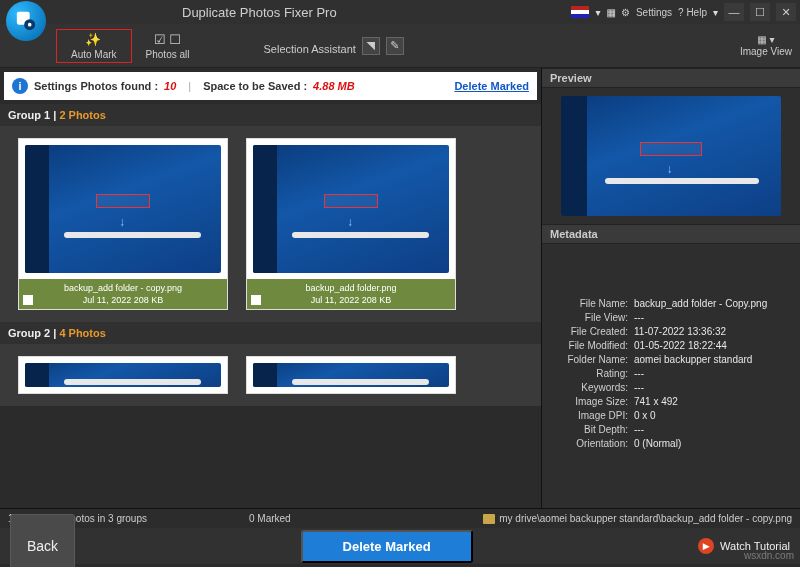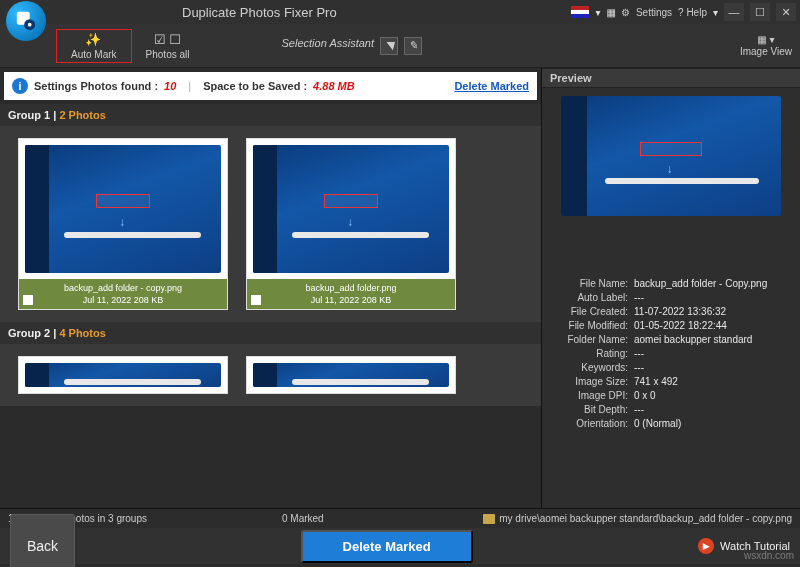--- a/index.html
+++ b/index.html
@@ -13,21 +13,21 @@
   .flag { width:18px;height:12px;background:linear-gradient(#b22 0 33%,#fff 33% 66%,#22b 66% 100%); }
   .win-btn { width:20px;height:18px;background:#3a3a3a;display:flex;align-items:center;justify-content:center;color:#ccc;font-size:11px;}
   .win-btn.close{}
   .gear, .help { color:#ccc; font-size:10px; }
   
   .toolbar { height: 44px; background:#333; display:flex; align-items:center; border-bottom:1px solid #222; }
   .toolbar-left { display:flex; padding-left:56px; }
   .tool { display:flex;flex-direction:column;align-items:center;justify-content:center;padding:2px 14px;color:#ccc;font-size:10px;gap:1px; }
   .tool.highlight { border:1px solid #d22; }
   .tool .ticon { font-size:13px;color:#ccc;height:16px;display:flex;align-items:center; }
-  .toolbar-center { margin-left:78px; display:flex;align-items:flex-start;gap:6px;color:#ccc;font-size:11px;font-style:italic; }
+  .toolbar-center { margin-left:60px; display:flex;align-items:flex-end;gap:6px;color:#ccc;font-size:11px; }
   .sq-btn{width:18px;height:18px;background:#444;border:1px solid #666;display:flex;align-items:center;justify-content:center;}
   .toolbar-right{margin-left:auto;display:flex;align-items:center;padding-right:8px;}
   .imgview{display:flex;flex-direction:column;align-items:center;color:#ccc;font-size:10px;gap:1px;}
   .matching{margin-left:12px;padding:0 10px;color:#ccc;font-size:10px;display:flex;flex-direction:column;gap:3px;width:230px;}
   .slider{height:12px;position:relative;}
   .slider-track{position:absolute;top:5px;left:0;right:0;height:3px;background:#666;border-radius:2px;}
   .slider-fill{position:absolute;top:5px;left:0;width:72%;height:3px;background:#2a7bd8;border-radius:2px;}
   .slider-thumb{position:absolute;top:0;left:70%;width:10px;height:14px;background:#1e90ff;border-radius:2px;}
   
   .mainrow{display:flex;height:440px;}
@@ -192,27 +192,28 @@
   </div>
 
   <div class="rightpane">
     <div class="sectlabel">Preview</div>
     <div class="preview">
       <div class="fake-screenshot">
           <div class="fake-center"></div>
           <div class="fake-arrow">↓</div>
         </div>
     </div>
+    <div class="sectlabel">Metadata</div>
     <div class="metatable" id="metatable">
         <div class="metarow">
           <div class="k">File Name:</div>
           <div class="v">backup_add folder - Copy.png</div>
         </div>
         <div class="metarow">
-          <div class="k">Auto Label:</div>
+          <div class="k">File View:</div>
           <div class="v">---</div>
         </div>
         <div class="metarow">
           <div class="k">File Created:</div>
           <div class="v">11-07-2022 13:36:32</div>
         </div>
         <div class="metarow">
           <div class="k">File Modified:</div>
           <div class="v">01-05-2022 18:22:44</div>
         </div>
@@ -243,21 +244,21 @@
         <div class="metarow">
           <div class="k">Orientation:</div>
           <div class="v">0 (Normal)</div>
         </div>
       </div>
   </div>
 </div>
 
 <div class="statusbar">
   <span>10 duplicate photos in 3 groups</span>
-  <span style="margin-left:115px">0 Marked</span>
+  <span style="margin-left:82px">0 Marked</span>
   <div class="path">
     <div class="foldericon"></div>
     <span>my drive\aomei backupper standard\backup_add folder - copy.png</span>
   </div>
 </div>
 
 <div class="bottom">
   <button class="backbtn">Back</button>
   <button class="deletebtn">Delete Marked</button>
   <div class="watchbtn">

